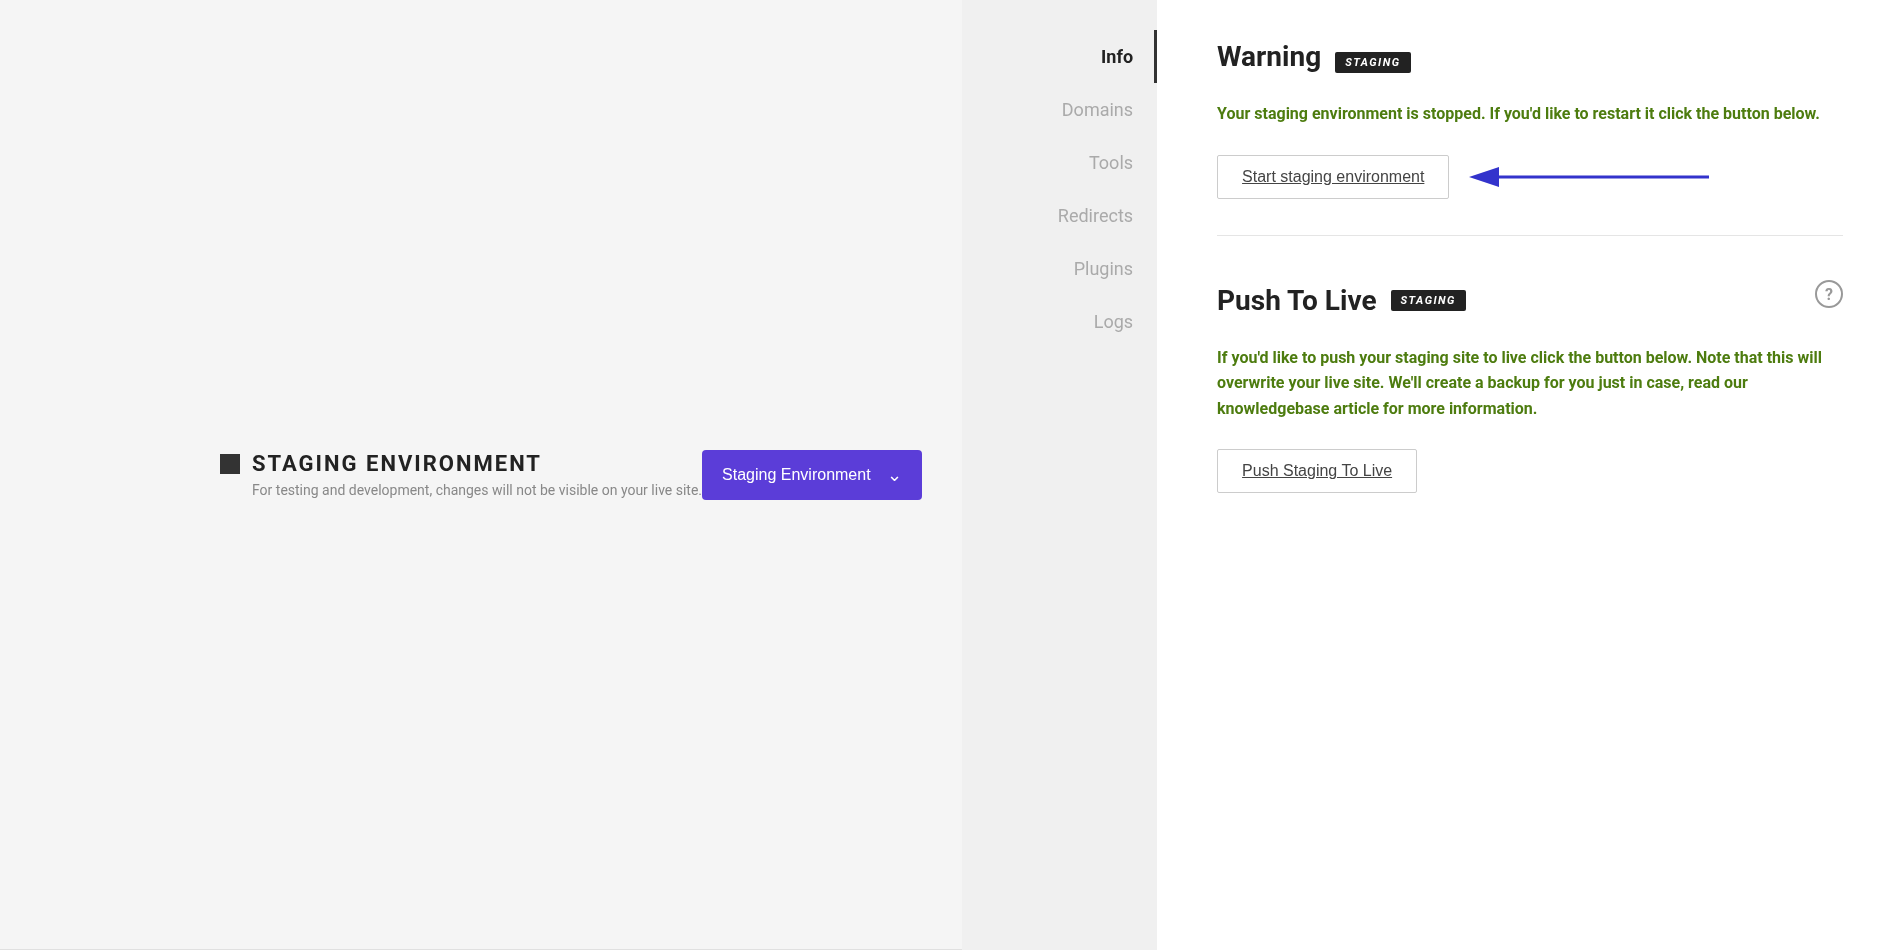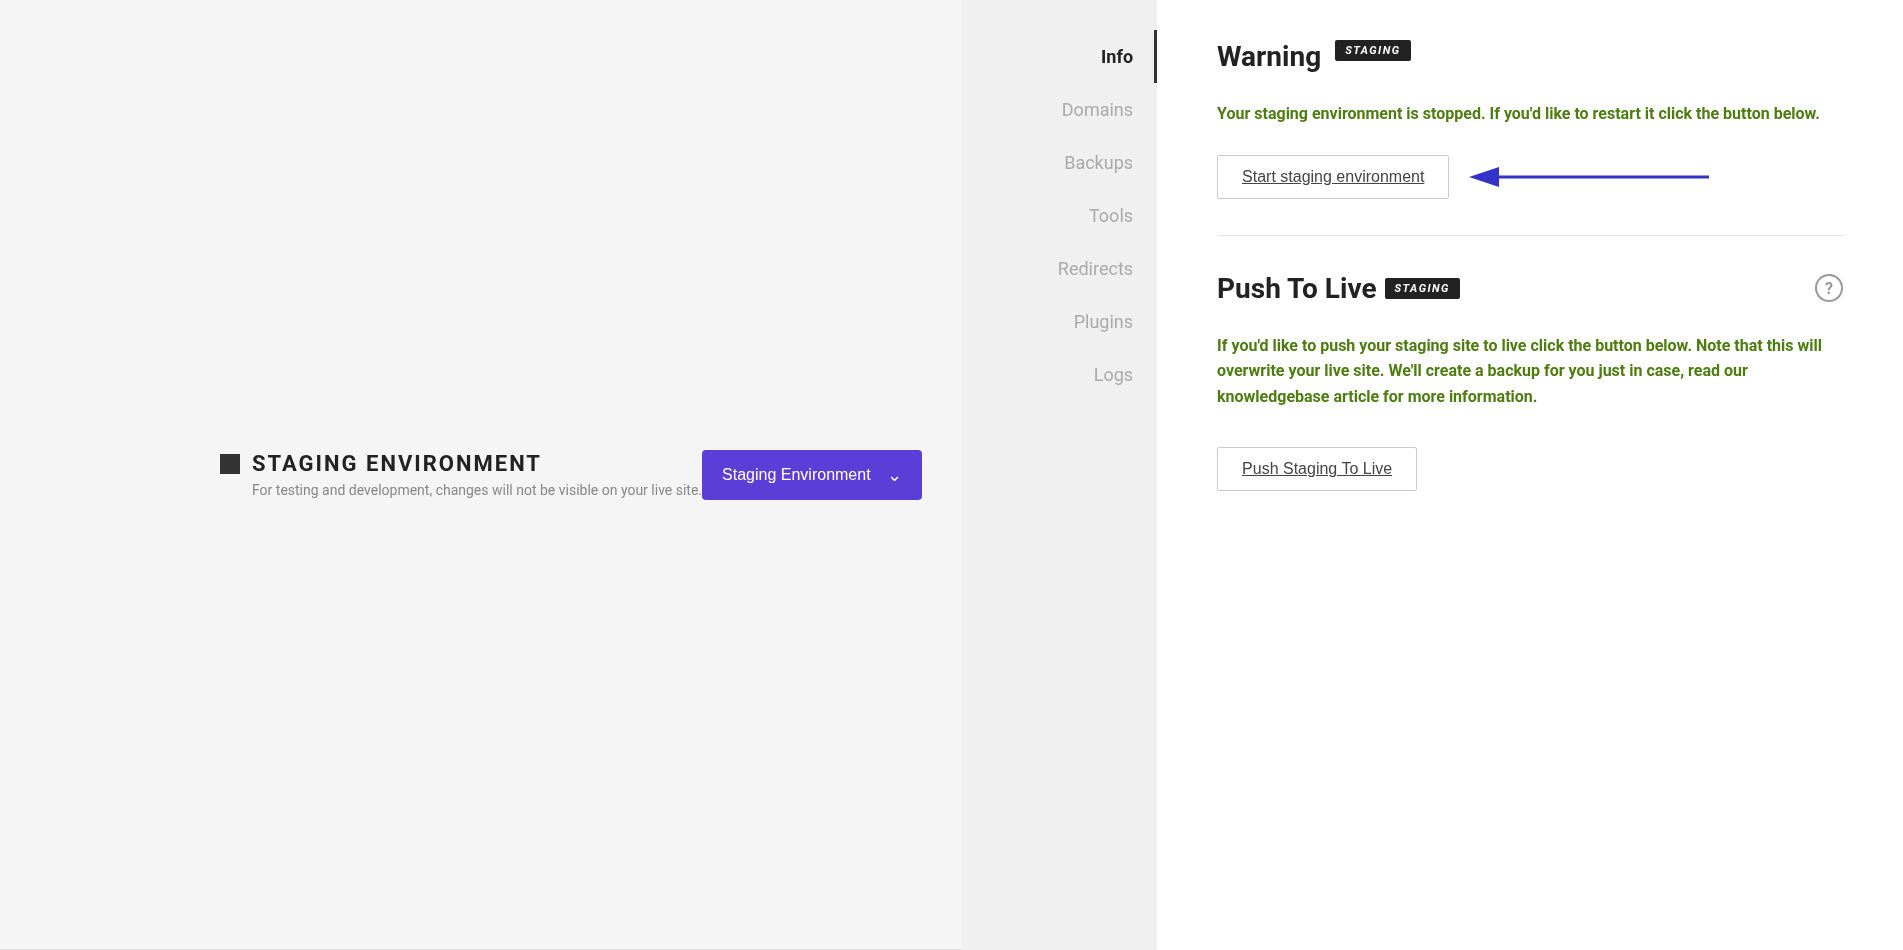--- a/index.html
+++ b/index.html
@@ -133,21 +133,21 @@
       padding: 40px 60px;
     }
 
     
     .section {
       margin-bottom: 0;
     }
 
     .section-header {
       display: flex;
-      align-items: flex-start;
+      align-items: flex-end;
       gap: 14px;
       margin-bottom: 28px;
     }
 
     .section-title {
       font-size: 28px;
       font-weight: 700;
       color: #222;
     }
 
@@ -203,21 +203,22 @@
     
     .push-to-live-header {
       display: flex;
       align-items: center;
       justify-content: space-between;
     }
 
     .push-to-live-title-row {
       display: flex;
       align-items: center;
-      gap: 8px;
+      gap: 14px;
+      margin-top: 12px;
     }
 
     .help-icon {
       width: 28px;
       height: 28px;
       border-radius: 50%;
       border: 2px solid #999;
       color: #999;
       display: flex;
       align-items: center;
@@ -249,23 +250,20 @@
   <div class="main-layout">
 
     <nav class="sidebar">
       <a class="sidebar-item active">
         <span>Info</span>
       </a>
       <a class="sidebar-item">
         <span>Domains</span>
       </a>
       <a class="sidebar-item">
-        <span>Backups</span>
-      </a>
-      <a class="sidebar-item">
         <span>Tools</span>
       </a>
       <a class="sidebar-item">
         <span>Redirects</span>
       </a>
       <a class="sidebar-item">
         <span>Plugins</span>
       </a>
       <a class="sidebar-item">
         <span>Logs</span>
@@ -296,18 +294,18 @@
         <div class="push-to-live-header">
           <div class="push-to-live-title-row">
             <h2 class="section-title">Push To Live</h2>
             <span class="staging-badge">STAGING</span>
           </div>
           <div class="help-icon">
             <span>?</span>
           </div>
         </div>
         <p class="section-description" style="margin-top: 28px;">If you'd like to push your staging site to live click the button below. Note that this will overwrite your live site. We'll create a backup for you just in case, read our knowledgebase article for more information.</p>
-        <button class="action-button" style="margin-top: 10px;">Push Staging To Live</button>
+        <button class="action-button" style="">Push Staging To Live</button>
       </section>
 
     </main>
   </div>
 </div>
 
 </body></html>

